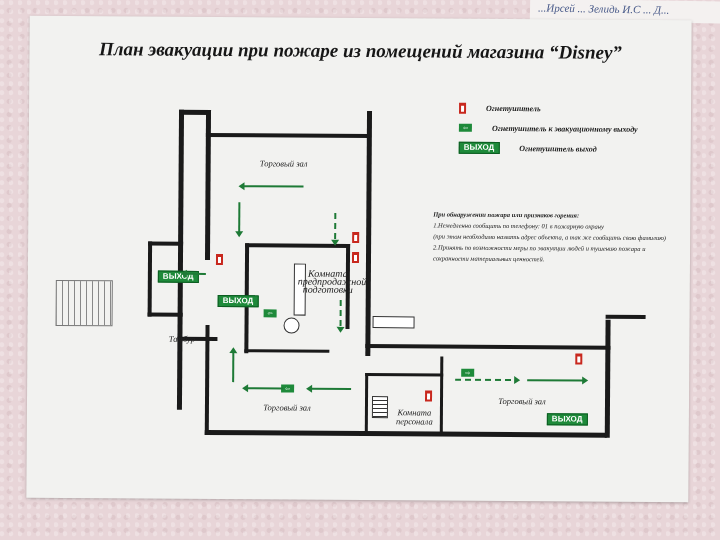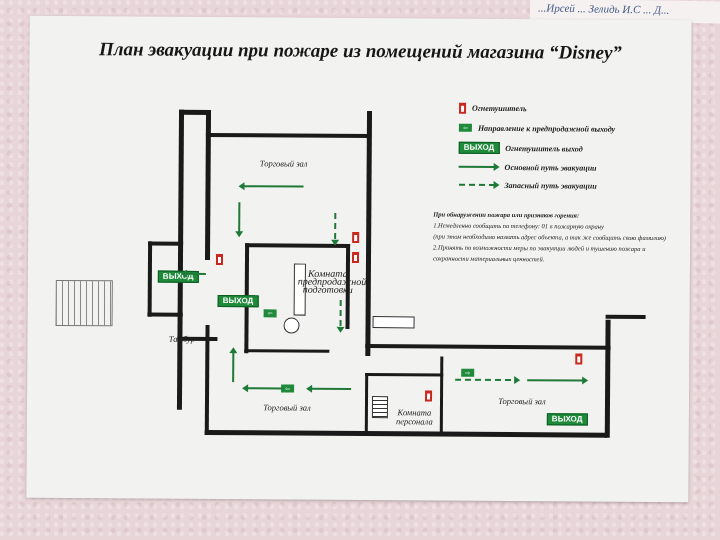--- a/index.html
+++ b/index.html
@@ -61,21 +61,21 @@
   .arrow.left::before { left:-5px; border-right:6px solid #1e7a36; }
   .arrow.right::after { right:-5px; border-left:6px solid #1e7a36; }
   .varrow { position:absolute; width:2px; background:#1e7a36; }
   .varrow.dash { background: repeating-linear-gradient(180deg, #1e7a36 0 6px, transparent 6px 10px); }
   .varrow.down::after, .varrow.up::before {
     content:""; position:absolute; left:-3px; border-left:4px solid transparent; border-right:4px solid transparent;
   }
   .varrow.down::after { bottom:-5px; border-top:6px solid #1e7a36; }
   .varrow.up::before { top:-5px; border-bottom:6px solid #1e7a36; }
   .legend-row { position:absolute; left:430px; height:14px; display:flex; align-items:center; }
-  .legend-text { font-size:8px; font-style:italic; font-weight:bold; color:#1a1a1a; margin-left:6px; font-family:"Liberation Serif", serif; }
+  .legend-text { font-size:8px; font-style:italic; font-weight:bold; color:#1a1a1a; margin-left:20px; font-family:"Liberation Serif", serif; }
   .instr { position:absolute; left:405px; top:190px; width:250px; font-size:6.5px; font-style:italic; line-height:11px; color:#1a1a1a; font-family:"Liberation Serif", serif; }
   .instr div { white-space:nowrap; }
   .stairs { position:absolute; left:28px; top:264px; width:55px; height:44px; border:1px solid #777;
     background: repeating-linear-gradient(90deg, transparent 0 5px, #888 5px 6px); }
   .fixture { position:absolute; border:1px solid #333; background:#fff; }
 </style>
 </head>
 <body>
 
 <div class="wall-bg"></div>
@@ -83,37 +83,25 @@
 
 <div class="paper">
   <div class="title">План эвакуации при пожаре из помещений магазина “Disney”</div>
 
   <div class="legend-row" style="top:82px;">
     <span class="ext" style="position:relative;"></span>
     <span class="legend-text">Огнетушитель</span>
   </div>
   <div class="legend-row" style="top:102px;">
     <span class="dir-sign" style="position:relative;">⇦</span>
-    <span class="legend-text">Направление к предпродажной выходу</span>
+    <span class="legend-text">Огнетушитель к эвакуационному выходу</span>
   </div>
   <div class="legend-row" style="top:122px;">
     <span class="exit-sign" style="position:relative;">ВЫХОД</span>
     <span class="legend-text">Огнетушитель выход</span>
-  </div>
-  <div class="legend-row" style="top:141px;">
-    <span style="position:relative;width:40px;height:14px;">
-      <span class="arrow right" style="left:0;top:6px;width:36px;"></span>
-    </span>
-    <span class="legend-text">Основной путь эвакуации</span>
-  </div>
-  <div class="legend-row" style="top:159px;">
-    <span style="position:relative;width:40px;height:14px;">
-      <span class="arrow dash right" style="left:0;top:6px;width:36px;"></span>
-    </span>
-    <span class="legend-text">Запасный путь эвакуации</span>
   </div>
 
   <div class="instr">
     <div style="font-weight:bold;">При обнаружении пожара или признаков горения:</div>
     <div>1.Немедленно сообщить по телефону: 01 в пожарную охрану</div>
     <div>(при этом необходимо назвать адрес объекта, а так же сообщить свою фамилию)</div>
     <div>2.Принять по возможности меры по эвакуации людей и тушению пожара и</div>
     <div>сохранности материальных ценностей.</div>
   </div>
 

